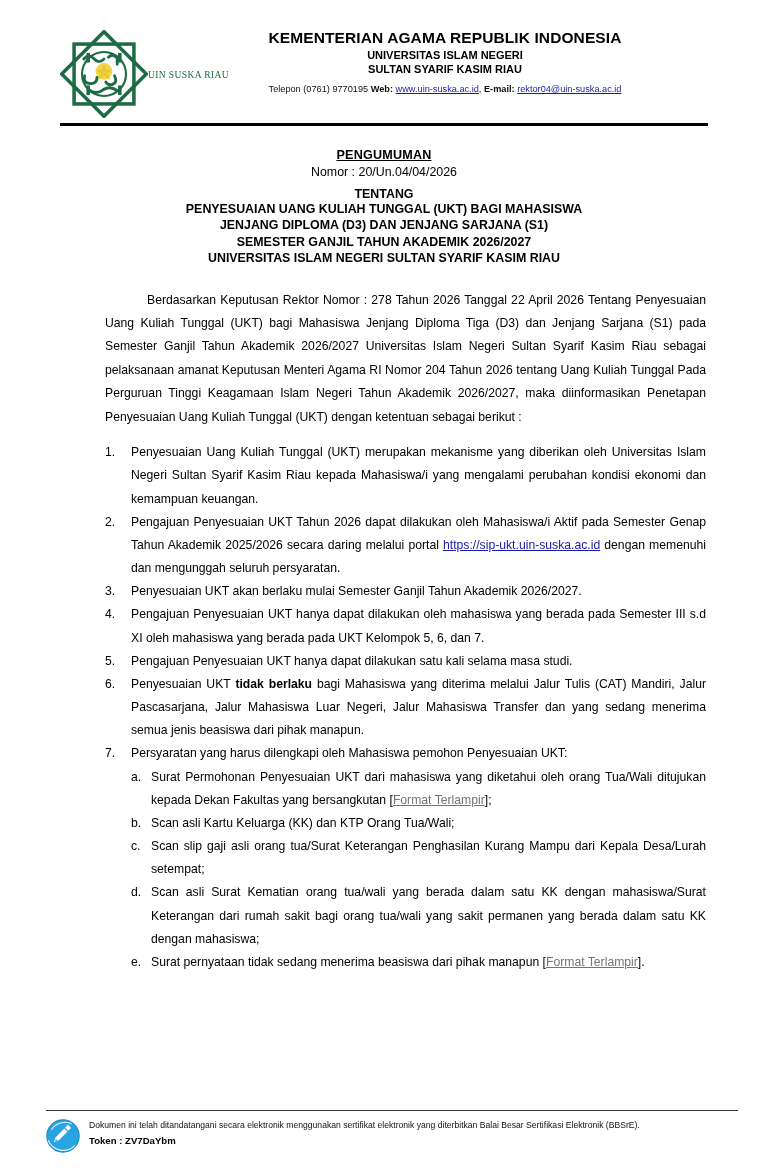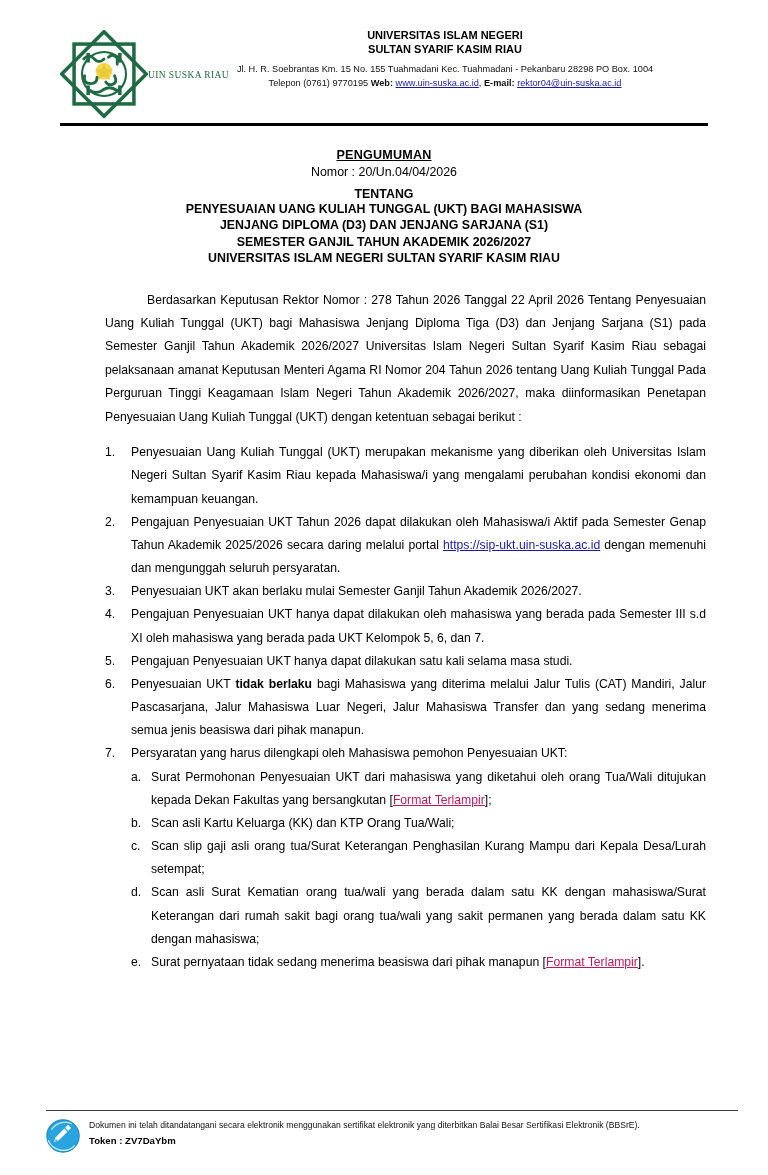--- a/index.html
+++ b/index.html
@@ -153,21 +153,21 @@
     left: 0;
     top: 0;
     width: 16px;
     text-align: left;
   }
   a.doclink {
     color: #1a1aaa;
     text-decoration: underline;
   }
   .boxlink {
-    color: #be185d;
+    color: #737373;
     text-decoration: underline;
   }
   .bold { font-weight: bold; }
 
   
   .footer {
     position: absolute;
     left: 16px;
     right: 0;
     bottom: 22px;
@@ -230,24 +230,24 @@
             <rect x="66" y="26" width="4" height="11" fill="#1e6b43"></rect>
             <rect x="30" y="63" width="4" height="11" fill="#1e6b43"></rect>
             <rect x="66" y="63" width="4" height="11" fill="#1e6b43"></rect>
           </g>
         </svg>
       </div>
       <div class="logo-caption">UIN SUSKA RIAU</div>
     </div>
 
     <div class="head-text">
+      <div class="head-line-1">KEMENTERIAN AGAMA REPUBLIK INDONESIA</div>
       <div class="head-line-2">UNIVERSITAS ISLAM NEGERI</div>
       <div class="head-line-3">SULTAN SYARIF KASIM RIAU</div>
       <div class="head-address">
-        <div>Jl. H. R. Soebrantas Km. 15 No. 155 Tuahmadani Kec. Tuahmadani - Pekanbaru 28298 PO Box. 1004</div>
         <div><span>Telepon (0761) 9770195 </span><span class="lbl">Web:</span> <a href="#" class="weblink">www.uin-suska.ac.id</a><span>,</span> <span class="lbl">E-mail:</span> <a href="#">rektor04@uin-suska.ac.id</a></div>
       </div>
     </div>
   </div>
   <div class="rule-thick"></div>
 
   <div class="title-block">
     <div class="t-pengumuman">PENGUMUMAN</div>
     <div class="t-nomor">Nomor : 20/Un.04/04/2026</div>
     <div class="t-tentang">TENTANG</div>

